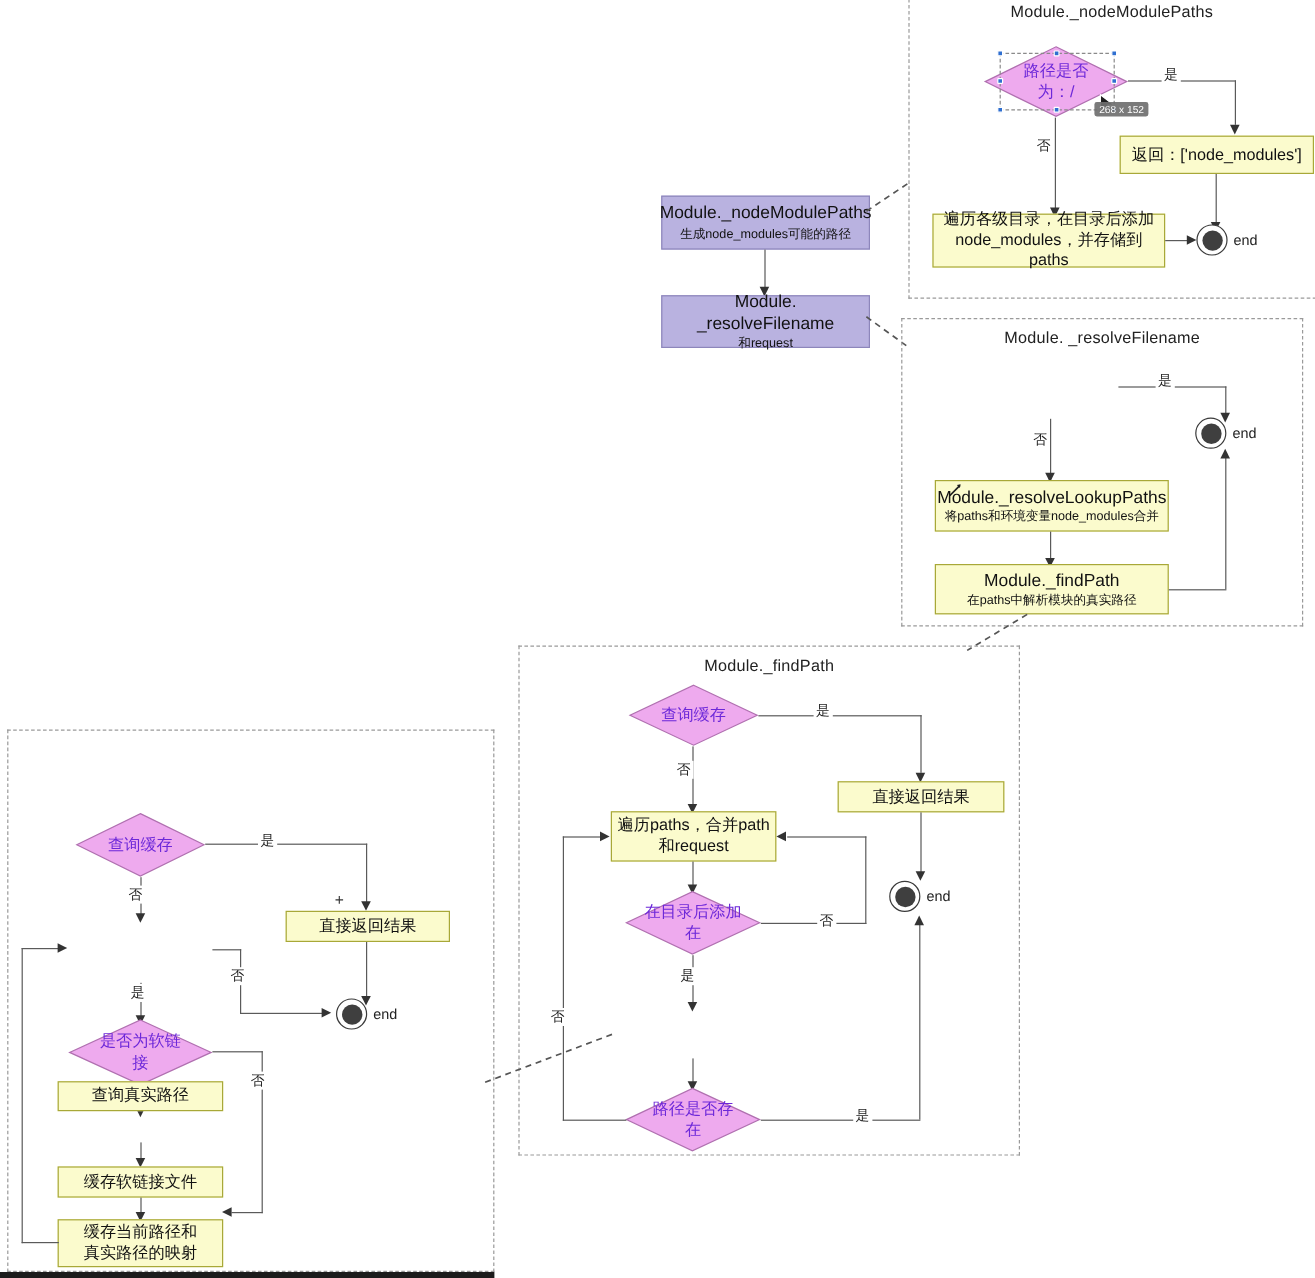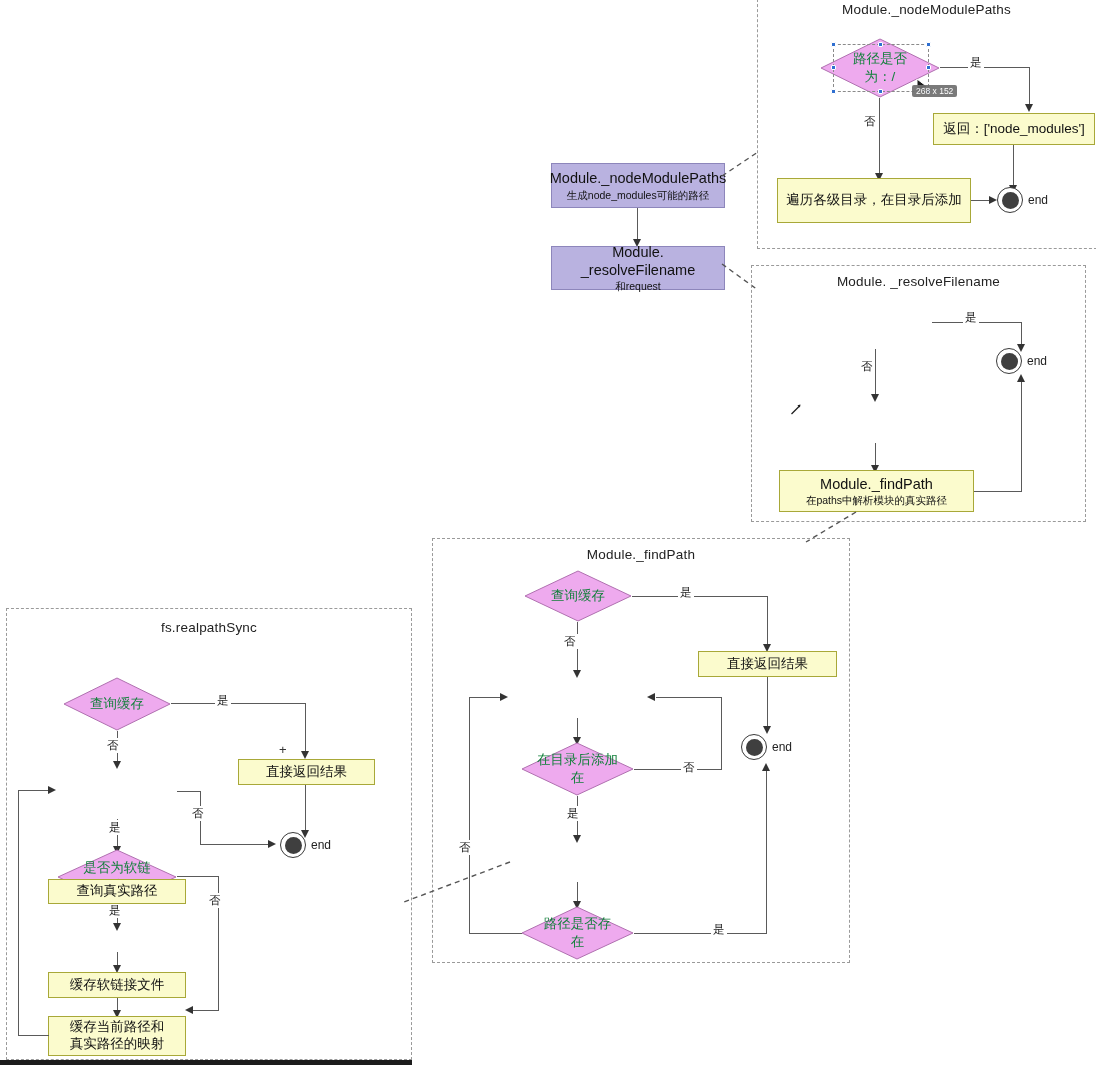--- a/index.html
+++ b/index.html
@@ -57,21 +57,21 @@
   .rect-purple .sub { font-size: 10.5px; margin-top: 1px; }
   .diamond-wrap { position: absolute; }
   .diamond-wrap svg { position: absolute; left: 0; top: 0; overflow: visible; }
   .diamond-label {
     position: absolute;
     left: 0; top: 0;
     width: 100%; height: 100%;
     display: flex; align-items: center; justify-content: center;
     text-align: center;
     font-size: 13.5px;
-    color: #15803d;
+    color: #6d28d9;
     line-height: 1.3;
     pointer-events: none;
   }
   
   .endnode { position: absolute; text-align: right; }
   .endnode .ring {
     width: 26px; height: 26px; border-radius: 50%;
     border: 1.5px solid #3a3a3a; background: #ffffff;
     display: flex; align-items: center; justify-content: center;
   }
@@ -169,20 +169,21 @@
 
   <div class="edge v" style="left:1013px; top:145px; height:40px;"></div>
   <div class="arrow down" style="left:1009px; top:185px;"></div>
 
   <div class="edge v" style="left:879px; top:98px; height:78px;"></div>
   <div class="arrow down" style="left:875px; top:173px;"></div>
   <div class="elabel-txt" style="left:862px; top:114px;">否</div>
 
   <div class="node rect-yellow" style="left:777px; top:178px; width:194px; height:45px;">
     <span id="g1l1">遍历各级目录，在目录后添加</span>
+    <span id="g1l2">node_modules，并存储到paths</span>
   </div>
 
   <div class="edge h" style="left:971px; top:200px; width:20px;"></div>
   <div class="arrow right" style="left:989px; top:196px;"></div>
 
   <div class="endnode" style="left:997px; top:187px;">
     <div class="ring">
         <div class="dot"></div>
       </div>
     <div class="elabel">end</div>
@@ -222,20 +223,24 @@
     <div class="ring">
         <div class="dot"></div>
       </div>
     <div class="elabel">end</div>
   </div>
 
   <div class="edge v" style="left:875px; top:349px; height:48px;"></div>
   <div class="arrow down" style="left:871px; top:394px;"></div>
   <div class="elabel-txt" style="left:859px; top:359px;">否</div>
 
+  <div class="node rect-yellow" style="left:779px; top:400px; width:195px; height:43px;">
+    <span style="font-size:14.5px">Module._resolveLookupPaths</span>
+    <span style="font-size:10.5px">将paths和环境变量node_modules合并</span>
+  </div>
 
   <div class="resize-glyph" style="left:789px; top:402px;">
     <svg width="14" height="13" viewBox="0 0 14 13">
       <path d="M2.5 11 L11 2.5" stroke="#1d1d1d" stroke-width="1.3" fill="none"></path>
       <path d="M11.5 1.5 L8.4 2.2 L10.8 4.6 Z" fill="#1d1d1d"></path>
     </svg>
   </div>
 
   <div class="edge v" style="left:875px; top:443px; height:24px;"></div>
   <div class="arrow down" style="left:871px; top:465px;"></div>
@@ -281,20 +286,24 @@
     <div class="ring">
         <div class="dot"></div>
       </div>
     <div class="elabel">end</div>
   </div>
 
   <div class="edge v" style="left:577px; top:622px; height:50px;"></div>
   <div class="arrow down" style="left:573px; top:670px;"></div>
   <div class="elabel-txt" style="left:562px; top:634px;">否</div>
 
+  <div class="node rect-yellow" style="left:509px; top:676px; width:138px; height:42px;">
+    <span id="g3m1">遍历paths，合并path</span>
+    <span id="g3m2">和request</span>
+  </div>
 
   <div class="edge v" style="left:577px; top:718px; height:22px;"></div>
   <div class="arrow down" style="left:573px; top:737px;"></div>
 
   <div class="diamond-wrap" style="left:521px; top:742px; width:113px; height:54px;">
     <svg width="113" height="54" viewBox="0 0 113 54">
       <polygon points="56,1 112,27 56,53 1,27" fill="#eeaaee" stroke="#b070b0" stroke-width="1"></polygon>
     </svg>
     <div class="diamond-label">
       <span id="d3txt">
@@ -340,21 +349,20 @@
   <div class="edge v" style="left:469px; top:697px; height:237px;"></div>
   <div class="edge h" style="left:469px; top:697px; width:32px;"></div>
   <div class="arrow right" style="left:500px; top:693px;"></div>
   <div class="elabel-txt" style="left:457px; top:840px;">否</div>
 
   <svg class="dashed-link" style="left:404px; top:860px; width:110px; height:46px;">
     <line x1="106" y1="2" x2="0" y2="42" stroke="#555" stroke-width="1.4" stroke-dasharray="5,4"></line>
   </svg>
 
   <div class="group" style="left:6px; top:608px; width:406px; height:452px;"></div>
-  <div class="group-title" style="left:6px; top:620px; width:406px;">fs.realpathSync</div>
 
   <div class="diamond-wrap" style="left:63px; top:677px; width:108px; height:54px;">
     <svg width="108" height="54" viewBox="0 0 108 54">
       <polygon points="54,1 107,27 54,53 1,27" fill="#eeaaee" stroke="#b070b0" stroke-width="1"></polygon>
     </svg>
     <div class="diamond-label">
       <span>查询缓存</span>
     </div>
   </div>
 
@@ -408,21 +416,21 @@
   <div class="edge h" style="left:177px; top:876px; width:42px;"></div>
   <div class="edge v" style="left:218px; top:876px; height:135px;"></div>
   <div class="edge h" style="left:193px; top:1010px; width:26px;"></div>
   <div class="arrow right" style="left:185px; top:1006px; transform:rotate(180deg);"></div>
   <div class="elabel-txt" style="left:207px; top:893px;">否</div>
 
   <div class="edge v" style="left:117px; top:905px; height:20px;"></div>
   <div class="arrow down" style="left:113px; top:923px;"></div>
   <div class="elabel-txt" style="left:107px; top:903px;">是</div>
 
-  <div class="node rect-yellow" style="left:48px; top:879px; width:138px; height:25px;justify-content:center;">
+  <div class="node rect-yellow" style="left:48px; top:901px; width:138px; height:25px;justify-content:center;">
     <span>查询真实路径</span>
   </div>
 
   <div class="edge v" style="left:117px; top:952px; height:14px;"></div>
   <div class="arrow down" style="left:113px; top:965px;"></div>
 
   <div class="node rect-yellow" style="left:48px; top:972px; width:138px; height:26px;">
     <span>缓存软链接文件</span>
   </div>
 

